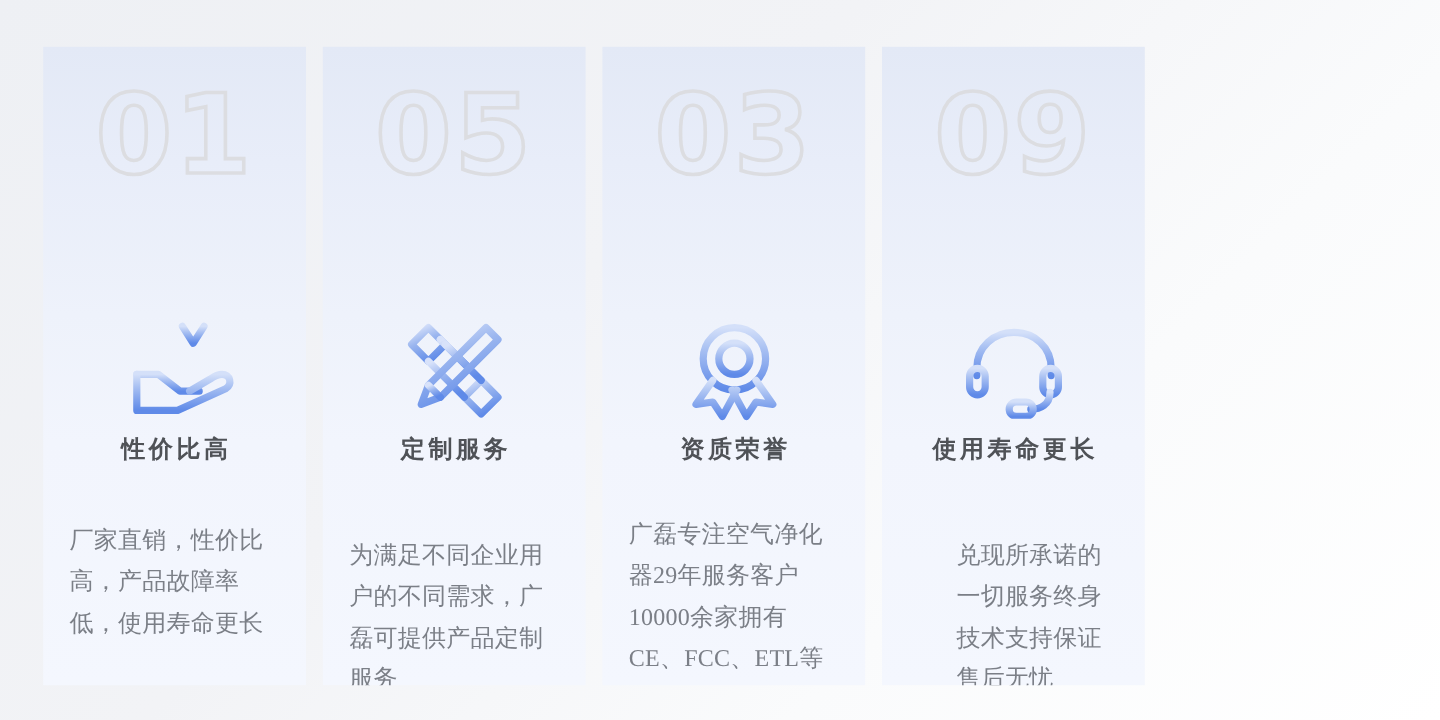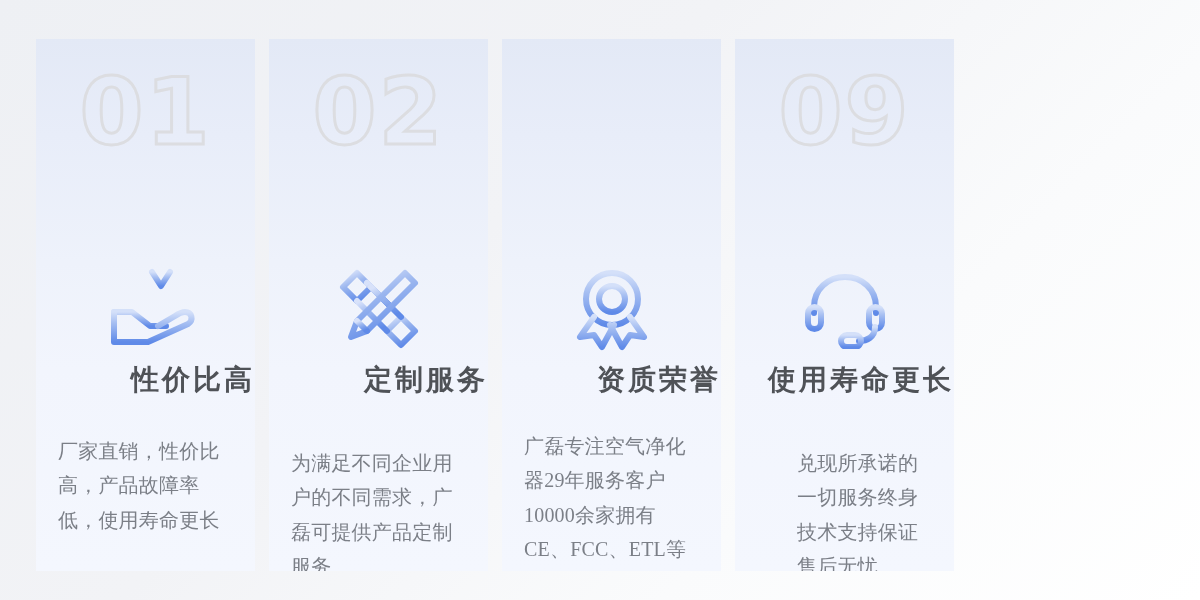--- a/index.html
+++ b/index.html
@@ -69,23 +69,23 @@
 
   .card-icon svg {
     display: block;
   }
 
   .card-title {
     position: absolute;
     top: 322px;
     left: 0;
     width: 100%;
-    text-align: right;
+    text-align: center;
     font-family: Liberation Mono, monospace;
-    font-size: 28px;
+    font-size: 20px;
     font-weight: 700;
     letter-spacing: 3px;
     color: #4f5257;
     text-indent: 3px;
   }
 
   .card-desc {
     position: absolute;
     left: 22px;
     right: 22px;
@@ -139,21 +139,21 @@
           <path d="M22 44 L40 44 L58 58 L74 58"></path>
           <path d="M22 44 L22 74 L56 74 L96 56 C102 52 100 44 93 44 C89 44 86 46 83 48 L66 58"></path>
         </g>
       </svg>
     </div>
     <div class="card-title">性价比高</div>
     <div class="card-desc lines-3">厂家直销，性价比高，产品故障率低，使用寿命更长</div>
   </div>
 
   <div class="feature-card card-2">
-    <div class="card-number">02</div>
+    <div class="card-number">05</div>
     <div class="card-icon">
       <svg width="84" height="84" viewBox="0 0 84 84">
         <g fill="none" stroke="url(#icoGrad2)" stroke-width="6" stroke-linecap="round" stroke-linejoin="round">
 
           <path d="M20 6 L34 20 L20 34 L6 20 Z"></path>
           <path d="M64 50 L78 64 L64 78 L50 64 Z"></path>
           <path d="M30 16 L54 40"></path>
           <path d="M30 16 L54 40"></path>
           <path d="M34 20 L64 50"></path>
           <path d="M20 34 L50 64"></path>
@@ -165,20 +165,21 @@
           <path d="M68 6 L78 16 L30 64 L14 70 L20 54 Z"></path>
           <path d="M20 54 L30 64"></path>
         </g>
       </svg>
     </div>
     <div class="card-title">定制服务</div>
     <div class="card-desc lines-3">为满足不同企业用户的不同需求，广磊可提供产品定制服务</div>
   </div>
 
   <div class="feature-card card-3">
+    <div class="card-number">03</div>
     <div class="card-icon">
       <svg width="84" height="84" viewBox="0 0 84 84">
         <g fill="none" stroke="url(#icoGrad)" stroke-width="6" stroke-linecap="round" stroke-linejoin="round">
           <circle cx="42" cy="32" r="26"></circle>
           <circle cx="42" cy="32" r="13"></circle>
           <path d="M24 50 L10 70 L24 68 L32 80 L44 58"></path>
           <path d="M60 50 L74 70 L60 68 L52 80 L40 58"></path>
         </g>
       </svg>
     </div>

